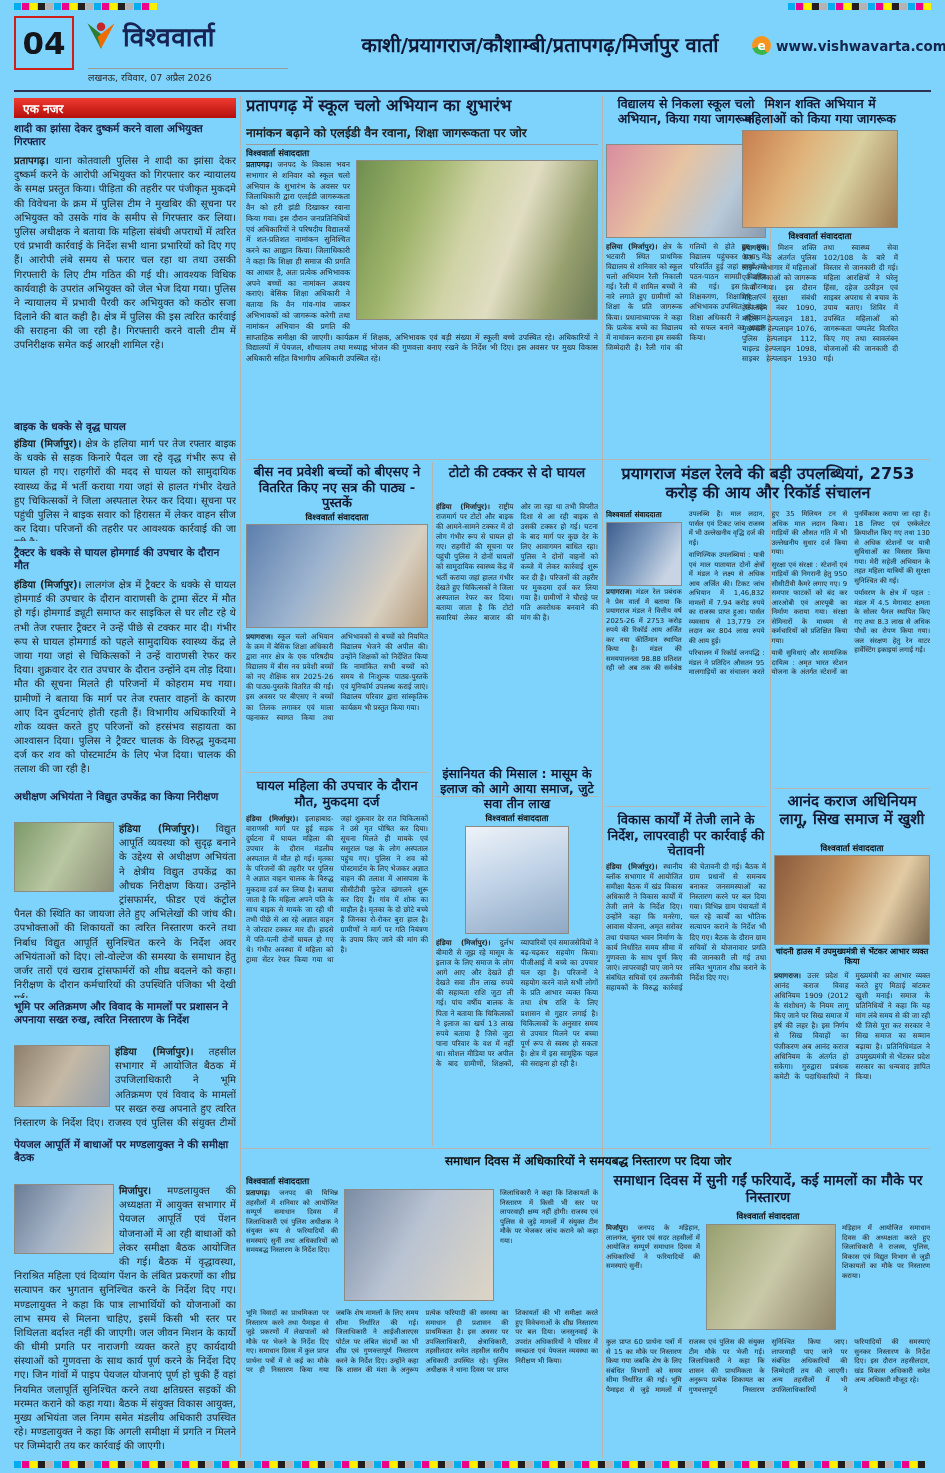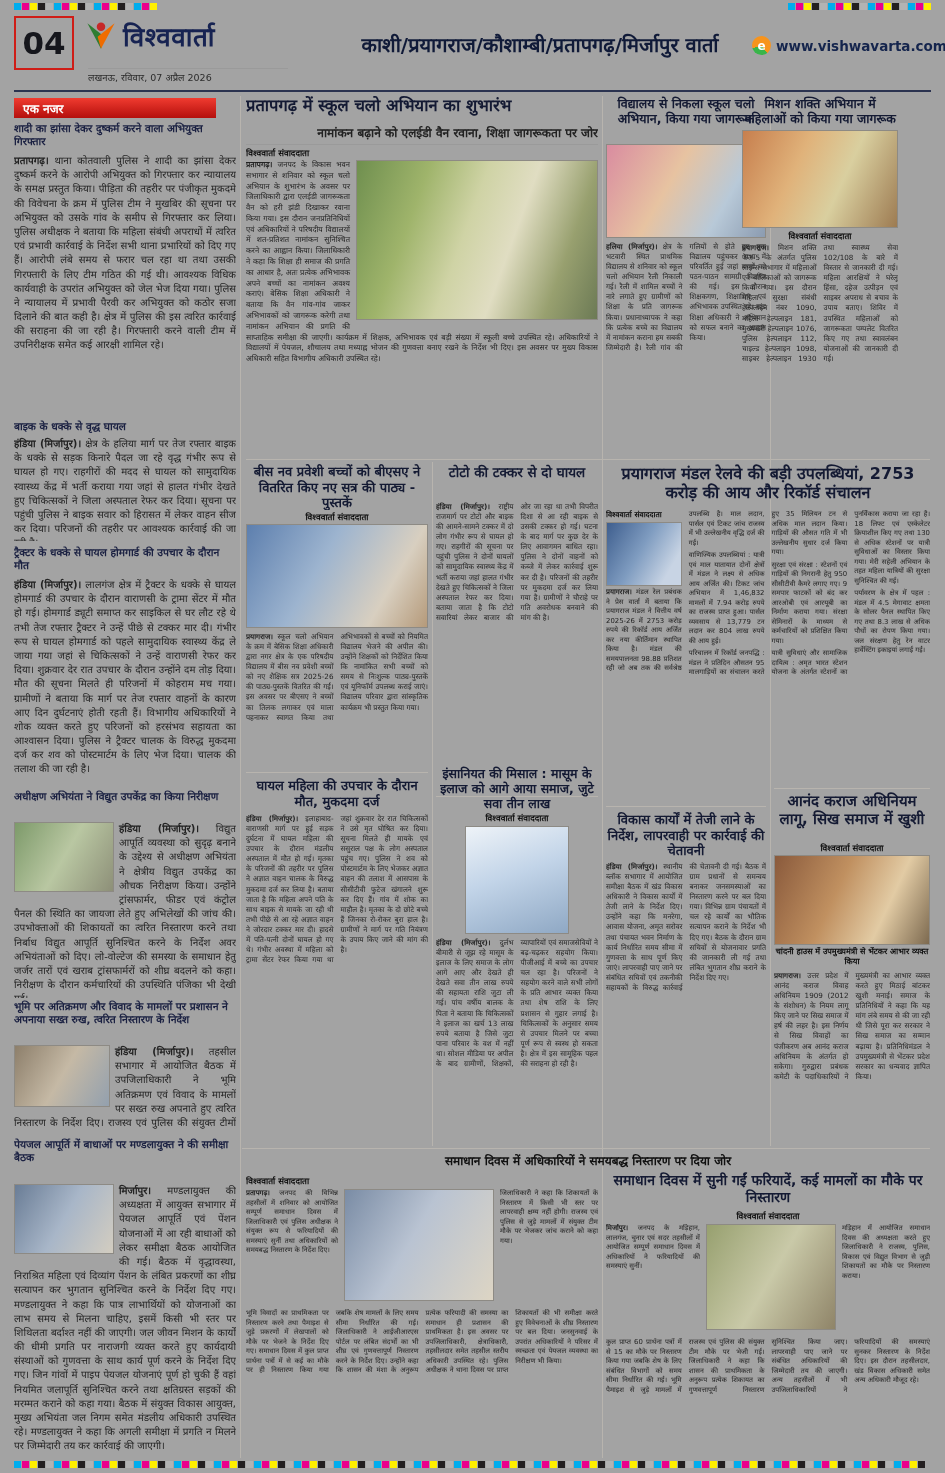--- a/index.html
+++ b/index.html
@@ -1,18 +1,18 @@
 <!DOCTYPE html>
 <html><head>
 <meta charset="utf-8">
 <style>
   *{margin:0;padding:0;box-sizing:border-box}
   html,body{background:#dcdcdc}
   body{font-family:"DejaVu Sans","Liberation Sans",sans-serif}
-  .page{position:relative;width:945px;height:1473px;margin:0 auto;background:#a3a3a3;color:#1c1c1c;overflow:hidden}
+  .page{position:relative;width:945px;height:1473px;margin:0 auto;background:#7dd3fc;color:#1c1c1c;overflow:hidden}
   .abs{position:absolute}
   .clip{overflow:hidden}
   .regstrip{display:flex;gap:1px}
   .regstrip span{width:7px;height:7px;display:block}
   .vr{position:absolute;border-left:1px solid #b8b4ae}
   .hr{position:absolute;border-top:1px solid #b8b4ae}
   .pagebox{border:2px solid #cf1d17;display:flex;align-items:center;justify-content:center;font-size:31px;font-weight:bold;color:#15161c}
   .logo-row{display:flex;align-items:center;gap:5px}
   .logo-text{font-size:26px;font-weight:bold;color:#172352;letter-spacing:.5px}
   .m-dateline{font-size:9.5px;color:#2c2c2c;border-top:1px solid #9a9a9a;padding-top:2px;width:200px}
@@ -24,21 +24,21 @@
   .hl{font-weight:bold;color:#141a33;line-height:1.2;overflow:hidden}
   .hl.c{text-align:center}
   .ek-t{font-size:10.5px;font-weight:bold;color:#1b2142;line-height:1.25;overflow:hidden}
   .body-txt{font-size:10px;line-height:1.42;text-align:justify;color:#232323;overflow:hidden}
   .sm{font-size:7.2px;line-height:1.4}
   .xs{font-size:6.9px;line-height:1.38}
   .cols2{column-count:2;column-gap:7px}
   .cols4{column-count:4;column-gap:7px}
   .dl{font-weight:bold}
   .byline{font-size:8.5px;font-weight:bold;color:#101010;overflow:hidden}
-  .subhead{font-weight:bold;color:#222;text-align:right;overflow:hidden}
+  .subhead{font-weight:bold;color:#222;text-align:left;overflow:hidden}
   .ph{border:1px solid #8d8a84}
   .ph-l{float:left;margin:0 5px 2px 0}
   .ph-r{float:right;margin:0 0 3px 6px}
   .cap{font-size:8px;font-weight:bold;text-align:center;color:#111;line-height:1.3;overflow:hidden}
   .flexrow{display:flex;gap:6px}
   .sechead{font-weight:normal}
   .ph-school{background:linear-gradient(110deg,#6f8f4f 0%,#9fb46b 25%,#cfd3a5 45%,#e0ddc2 62%,#98a06f 82%,#6c7a55 100%)}
   .ph-rally{background:linear-gradient(120deg,#d98ca0,#e7c3a1 40%,#b8c9d8 72%,#8b9bb0)}
   .ph-mission{background:linear-gradient(115deg,#c77f4e,#e0b27a 35%,#d9cf9f 62%,#9d7b52)}
   .ph-books{background:linear-gradient(120deg,#5d7fae,#9db4cf 40%,#d8cfc0 75%,#b59a7a)}
@@ -121,21 +121,21 @@
   <div class="vr" style="left:602px;top:96px;height:1362px"></div>
   <div class="vr" style="left:770px;top:96px;height:1050px"></div>
   <div class="vr" style="left:432px;top:462px;height:684px"></div>
   <div class="hr" style="left:246px;top:459px;width:684px"></div>
   <div class="hr" style="left:246px;top:772px;width:182px"></div>
   <div class="hr" style="left:436px;top:796px;width:162px"></div>
   <div class="hr" style="left:606px;top:806px;width:160px"></div>
   <div class="hr" style="left:774px;top:788px;width:156px"></div>
   <div class="hr" style="left:242px;top:1148px;width:688px"></div>
 
-  <div class="abs eknazar" style="left:14px;top:98px;width:202px;height:20px">एक नजर</div>
+  <div class="abs eknazar" style="left:14px;top:98px;width:222px;height:20px">एक नजर</div>
 
   <section class="abs" style="left:14px;top:122px;width:222px">
     <h3 class="ek-t" style="height:28px">शादी का झांसा देकर दुष्कर्म करने वाला अभियुक्त गिरफ्तार</h3>
     <p class="body-txt" style="height:260px;margin-top:4px"><span class="dl">प्रतापगढ़।</span> <span>थाना कोतवाली पुलिस ने शादी का झांसा देकर दुष्कर्म करने के आरोपी अभियुक्त को गिरफ्तार कर न्यायालय के समक्ष प्रस्तुत किया। पीड़िता की तहरीर पर पंजीकृत मुकदमे की विवेचना के क्रम में पुलिस टीम ने मुखबिर की सूचना पर अभियुक्त को उसके गांव के समीप से गिरफ्तार कर लिया। पुलिस अधीक्षक ने बताया कि महिला संबंधी अपराधों में त्वरित एवं प्रभावी कार्रवाई के निर्देश सभी थाना प्रभारियों को दिए गए हैं। आरोपी लंबे समय से फरार चल रहा था तथा उसकी गिरफ्तारी के लिए टीम गठित की गई थी। आवश्यक विधिक कार्यवाही के उपरांत अभियुक्त को जेल भेज दिया गया। पुलिस ने न्यायालय में प्रभावी पैरवी कर अभियुक्त को कठोर सजा दिलाने की बात कही है। क्षेत्र में पुलिस की इस त्वरित कार्रवाई की सराहना की जा रही है। गिरफ्तारी करने वाली टीम में उपनिरीक्षक समेत कई आरक्षी शामिल रहे।</span></p>
   </section>
 
   <section class="abs" style="left:14px;top:420px;width:222px">
     <h3 class="ek-t" style="height:14px">बाइक के धक्के से वृद्ध घायल</h3>
     <p class="body-txt" style="height:104px;margin-top:3px"><span class="dl">हंडिया (मिर्जापुर)।</span> <span>क्षेत्र के हलिया मार्ग पर तेज रफ्तार बाइक के धक्के से सड़क किनारे पैदल जा रहे वृद्ध गंभीर रूप से घायल हो गए। राहगीरों की मदद से घायल को सामुदायिक स्वास्थ्य केंद्र में भर्ती कराया गया जहां से हालत गंभीर देखते हुए चिकित्सकों ने जिला अस्पताल रेफर कर दिया। सूचना पर पहुंची पुलिस ने बाइक सवार को हिरासत में लेकर वाहन सीज कर दिया। परिजनों की तहरीर पर आवश्यक कार्रवाई की जा रही है।</span></p>
   </section>

